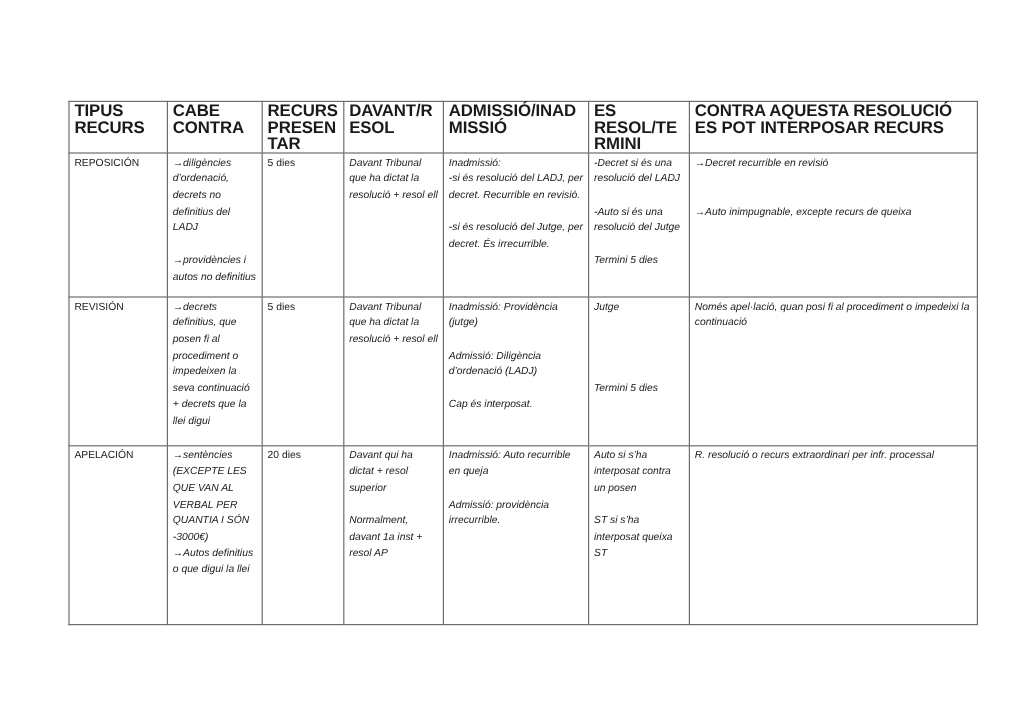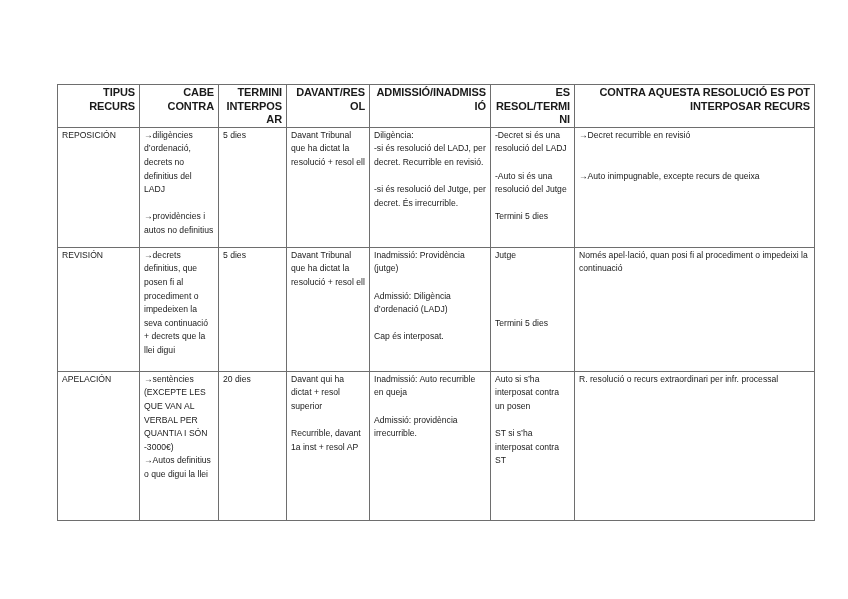--- a/index.html
+++ b/index.html
@@ -7,65 +7,65 @@
          font-family:"Liberation Sans", sans-serif; color:#1a1a1a; }
   table.recursos {
     position:absolute; left:57px; top:84px; width:757px;
     border-collapse:collapse; table-layout:fixed;
     font-size:8.6px; line-height:13.6px;
   }
   table.recursos td, table.recursos th {
     border:1px solid #6e6e6e; vertical-align:top; padding:1px 4px 0 4px;
     text-align:left; word-wrap:break-word;
   }
-  table.recursos th { font-weight:bold; font-size:11px; letter-spacing:-0.1px;text-align:right; }
+  table.recursos th { font-weight:bold; font-size:14px; letter-spacing:-0.1px; }
   tr.head { height:29px; }
   tr.r1 { height:120px; }
   tr.r2 { height:124px; }
   tr.r3 { height:149px; }
-  .p { display:block; margin:0; }
+  .p { display:block; margin:0;font-style:italic; }
   .gap { display:block; height:13.6px; }
 </style>
 </head>
 <body>
 
 <table class="recursos">
   <colgroup>
     <col style="width:82px">
       <col style="width:79px">
       <col style="width:68px">
       <col style="width:83px">
     <col style="width:121px">
       <col style="width:84px">
       <col style="width:240px">
   </colgroup>
   <tbody>
       <tr class="head">
     <th>TIPUS RECURS</th>
     <th>CABE CONTRA</th>
-    <th>TERMINI INTERPOSAR</th>
+    <th>RECURS PRESENTAR</th>
     <th>DAVANT/RESOL</th>
     <th>ADMISSIÓ/INADMISSIÓ</th>
     <th>ES RESOL/TERMINI</th>
     <th>CONTRA AQUESTA RESOLUCIÓ ES POT INTERPOSAR RECURS</th>
   </tr>
 
   <tr class="r1">
     <td>REPOSICIÓN</td>
     <td>
       <span class="p">→diligències d’ordenació, decrets no definitius del LADJ</span>
       <span class="gap"></span>
       <span class="p">→providències i autos no definitius</span>
     </td>
     <td>5 dies</td>
     <td>
       <span class="p">Davant Tribunal que ha dictat la resolució + resol ell</span>
     </td>
     <td>
-      <span class="p">Diligència:</span>
+      <span class="p">Inadmissió:</span>
       <span class="p">-si és resolució del LADJ, per decret. Recurrible en revisió.</span>
       <span class="gap"></span>
       <span class="p">-si és resolució del Jutge, per decret. És irrecurrible.</span>
     </td>
     <td>
       <span class="p">-Decret si és una resolució del LADJ</span>
       <span class="gap"></span>
       <span class="p">-Auto si és una resolució del Jutge</span>
       <span class="gap"></span>
       <span class="p">Termini 5 dies</span>
@@ -110,30 +110,30 @@
   <tr class="r3">
     <td>APELACIÓN</td>
     <td>
       <span class="p">→sentències (EXCEPTE LES QUE VAN AL VERBAL PER QUANTIA I SÓN -3000€)</span>
       <span class="p">→Autos definitius o que digui la llei</span>
     </td>
     <td>20 dies</td>
     <td>
       <span class="p">Davant qui ha dictat + resol superior</span>
       <span class="gap"></span>
-      <span class="p">Recurrible, davant 1a inst + resol AP</span>
+      <span class="p">Normalment, davant 1a inst + resol AP</span>
     </td>
     <td>
       <span class="p">Inadmissió: Auto recurrible en queja</span>
       <span class="gap"></span>
       <span class="p">Admissió: providència irrecurrible.</span>
     </td>
     <td>
       <span class="p">Auto si s’ha interposat contra un posen</span>
       <span class="gap"></span>
-      <span class="p">ST si s’ha interposat contra ST</span>
+      <span class="p">ST si s’ha interposat queixa ST</span>
     </td>
     <td>
       <span class="p">R. resolució o recurs extraordinari per infr. processal</span>
     </td>
   </tr>
 </tbody>
   </table>
 
 </body></html>

